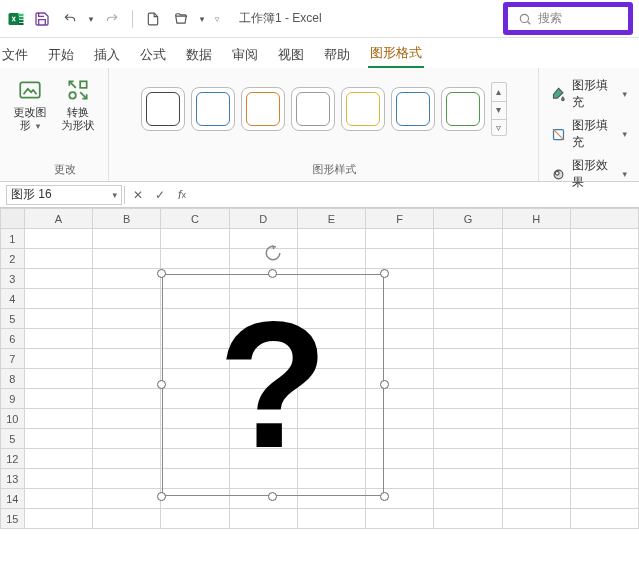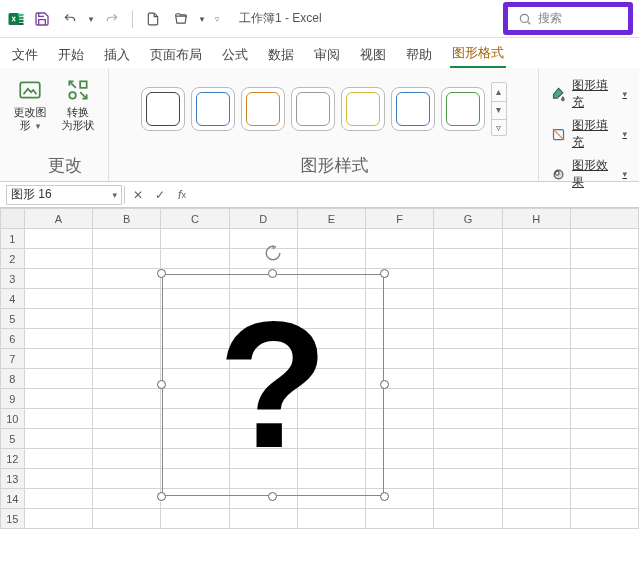--- a/index.html
+++ b/index.html
@@ -7,49 +7,49 @@
 
 
 .titlebar { height: 38px; background: #fff; display: flex; align-items: center; padding: 0 6px; gap: 4px; border-bottom: 1px solid #e0e0e0; }
 .excel-icon { width: 20px; height: 20px; display: flex; align-items: center; justify-content: center; }
 .qat-btn { width: 24px; height: 24px; display: flex; align-items: center; justify-content: center; color: #555; border-radius: 3px; }
 .title-text { margin-left: 12px; font-size: 12px; color: #555; }
 .search-box { margin-left: auto; display: flex; align-items: center; gap: 6px; border: 5px solid #6d28d9; border-radius: 3px; padding: 3px 10px; width: 130px; background: #fff; }
 .search-box span.lbl { color: #888; }
 
 
-.tabs { height: 30px; display: flex; align-items: flex-end; padding: 0 10px; gap: 16px; }
+.tabs { height: 30px; display: flex; align-items: flex-end; padding: 0 0; gap: 16px; }
 .tab { font-size: 13px; color: #444; padding: 4px 2px; cursor: pointer; }
 .tab.active { color: #a16207; border-bottom: 2px solid #1a8a4c; }
 
 
 .ribbon { height: 114px; border-bottom: 1px solid #d0d0d0; display: flex; background: #fafafa; }
 .ribbon-group { border-right: 1px solid #e0e0e0; padding: 6px 8px 2px; display: flex; flex-direction: column; align-items: center; }
-.ribbon-group .label { font-size: 17px; color: #666; margin-top: auto; padding: 2px 0; margin-left: 22px; }
+.ribbon-group .label { font-size: 11px; color: #666; margin-top: auto; padding: 2px 0; margin-left: 22px; }
 .group-btns-v { display: flex; gap: 4px; }
 .big-btn { display: flex; flex-direction: column; align-items: center; width: 44px; gap: 2px; padding: 2px; cursor: pointer; }
 .big-btn .ico { width: 28px; height: 28px; display: flex; align-items: center; justify-content: center; }
 .big-btn .txt { font-size: 11px; text-align: center; line-height: 1.15; }
 
 .styles-group { flex: 1; }
 .styles-row { display: flex; gap: 6px; align-items: center; height: 58px; margin-top: 6px; }
 .style-thumb { width: 44px; height: 44px; border: 1px solid #bbb; border-radius: 8px; background: #fff; display:flex; align-items:center; justify-content:center; }
 .style-thumb.inner::before { content:""; width:32px; height:32px; border:1px solid #bbb; border-radius:6px; display:block; }
 .style-thumb.inner.c1::before { border-color:#444; }
 .style-thumb.inner.c2::before { border-color:#3a7abd; }
 .style-thumb.inner.c3::before { border-color:#d0852a; }
 .style-thumb.inner.c4::before { border-color:#999; }
 .style-thumb.inner.c5::before { border-color:#d6b93c; }
 .style-thumb.inner.c6::before { border-color:#3a7abd; }
 .style-thumb.inner.c7::before { border-color:#4a9a4a; }
 .gal-arrows { display:flex; flex-direction:column; gap:2px; border:1px solid #ccc; border-radius:2px; }
 .gal-arrows div { width:14px; height:16px; display:flex; align-items:center; justify-content:center; color:#666; font-size:10px; cursor:pointer; }
 .gal-arrows div + div { border-top:1px solid #ccc; }
 
-.fill-group { width: 100px; text-decoration: underline; }
+.fill-group { width: 100px; }
 .fill-row { display:flex; align-items:center; gap:6px; font-size:12px; padding:3px 4px; cursor:pointer; }
 .fill-row .ico { width:16px; height:16px; display:flex; align-items:center; justify-content:center; }
 .drop { font-size:9px; color:#666; margin-left:2px; }
 
 
 .namebar { height: 26px; display:flex; align-items:center; border-bottom:1px solid #ccc; padding-left:6px; }
 .namebox { display:flex; align-items:center; border:1px solid #ccc; height:20px; width:116px; padding:0 4px; justify-content:space-between; background:#fff; }
 .fb-btn { width:22px; height:22px; display:flex; align-items:center; justify-content:center; color:#666; cursor:pointer; }
 .fx-input { flex:1; border:none; outline:none; height:20px; margin-left:2px; background:transparent; }
 .sep { width:1px; height:18px; background:#ccc; margin:0 2px; }
@@ -129,21 +129,20 @@
         <path d="M21 21l-4.3-4.3"></path>
       </svg>
     <span class="lbl">搜索</span>
   </div>
 </div>
 
 <div class="tabs">
   <div class="tab">文件</div>
   <div class="tab">开始</div>
   <div class="tab">插入</div>
-  <div class="tab">页面布局</div>
   <div class="tab">公式</div>
   <div class="tab">数据</div>
   <div class="tab">审阅</div>
   <div class="tab">视图</div>
   <div class="tab">帮助</div>
   <div class="tab active">图形格式</div>
 </div>
 
 <div class="ribbon">
   <div class="ribbon-group">

